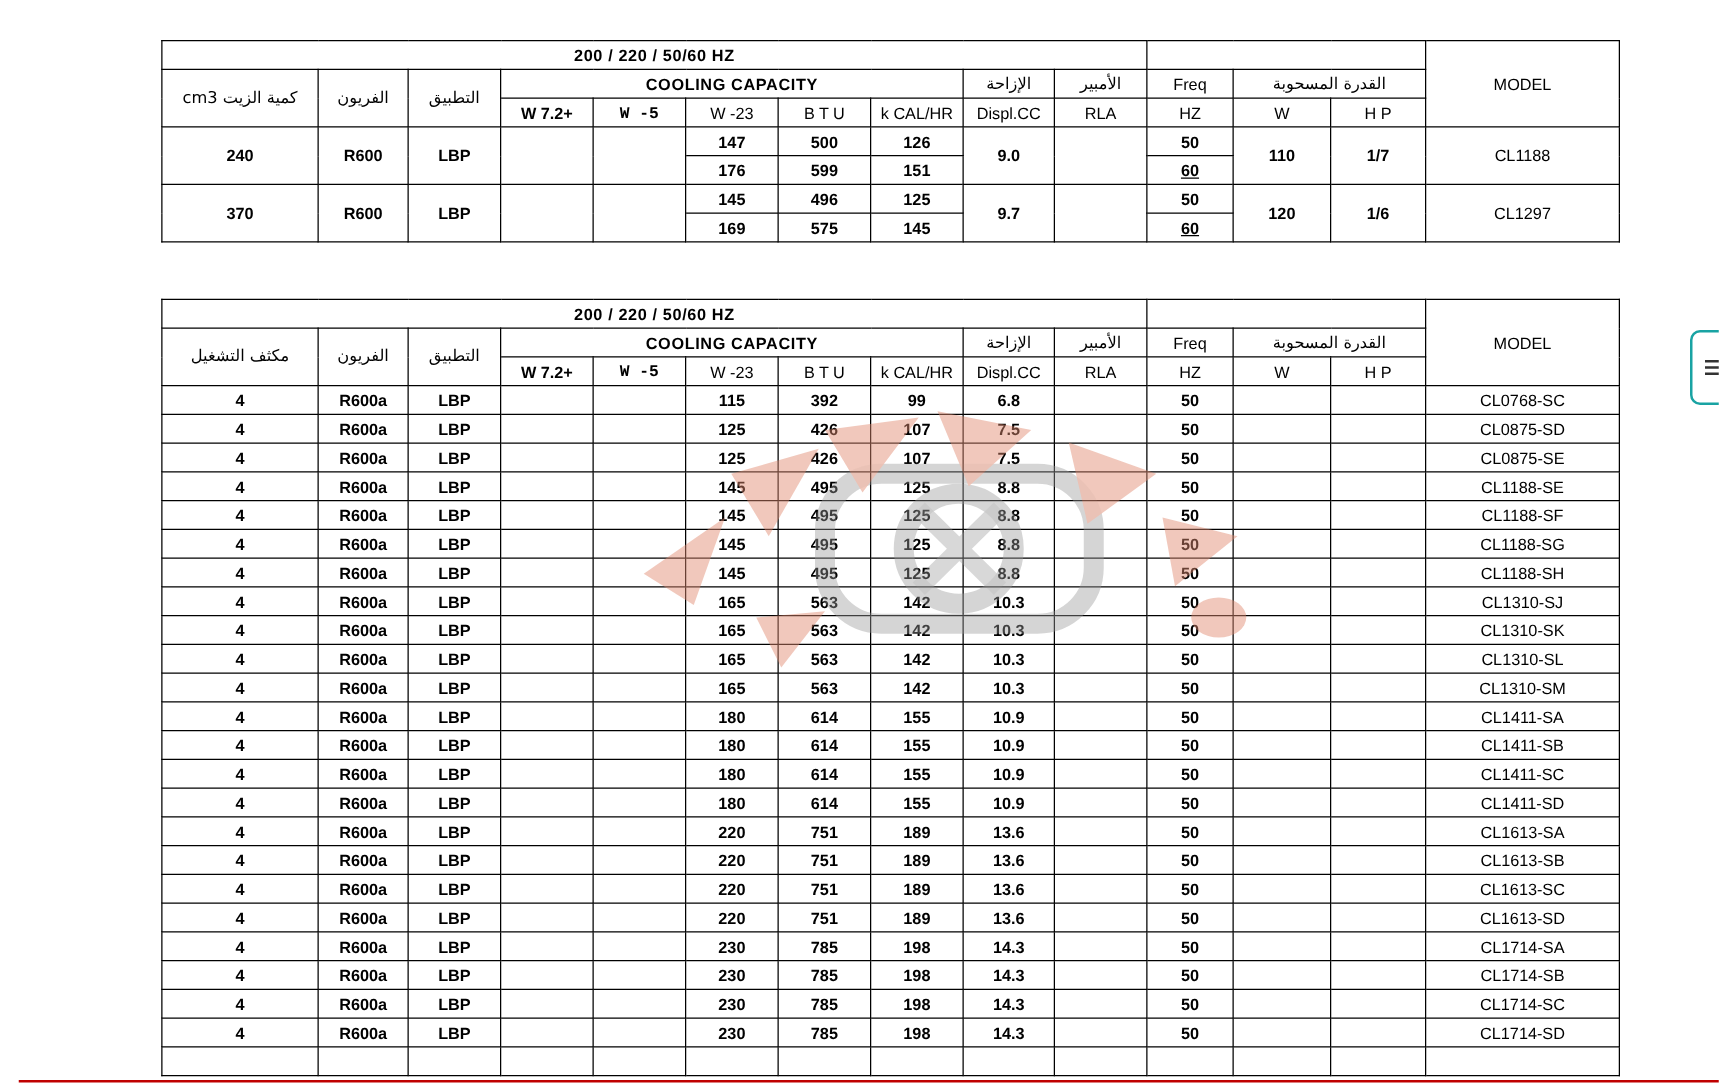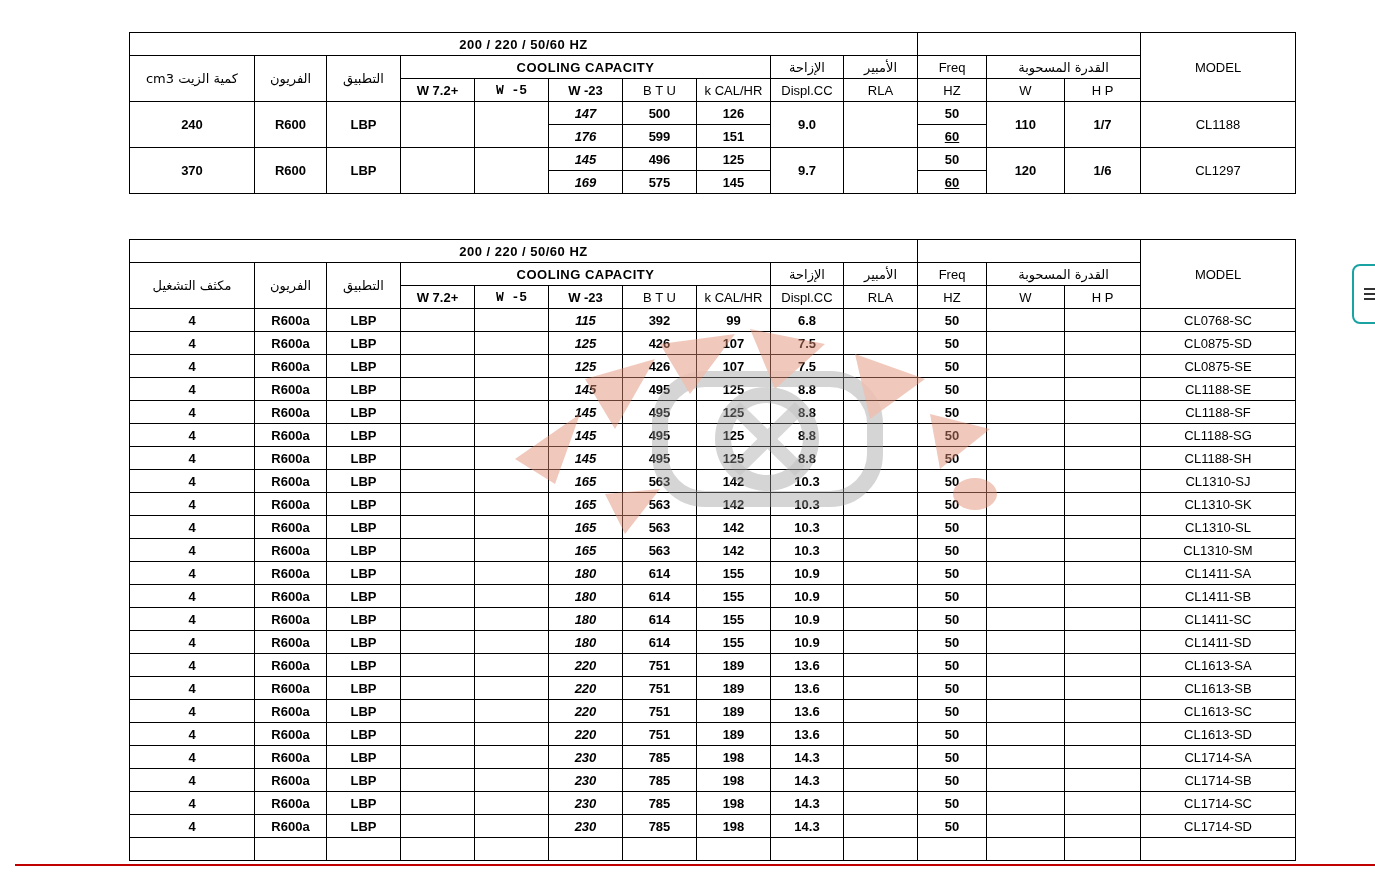--- a/index.html
+++ b/index.html
@@ -43,23 +43,23 @@
   .c12{width:76px;}
   .c13{width:155px;}
 
   .big{font-size:19px;font-weight:bold;letter-spacing:.5px;}
   .hdr{font-size:13px;}
   .ar{font-family:"DejaVu Sans", sans-serif;font-size:13px;direction:rtl;}
   .model{font-size:15px;font-weight:normal;}
   .bold{font-weight:bold;}
   .pink{background:#f4b6c2;font-weight:bold;font-size:12px;}
   .gray{background:#d9d9d9;font-weight:bold;font-size:12px;font-family:Liberation Mono, monospace;}
-  .blue-h{background:#9dc3e6;font-weight:bold;font-size:12px;}
+  .blue-h{background:#9dc3e6;font-weight:normal;font-size:12px;}
   .cyan-h{background:#7fd3e8;font-weight:normal;font-size:12px;}
-  .blue-c{background:#9dc3e6;font-style:italic;}
+  .blue-c{background:#9dc3e6;}
   .green{background:#a9d18e;font-weight:bold;}
   .orange{background:#f0c040;font-weight:bold;text-decoration:underline;}
 
   
   #table1{position:absolute;left:114px;top:8px;}
   
   #table2{position:absolute;left:114px;top:215px;}
 
   
   .wm{

